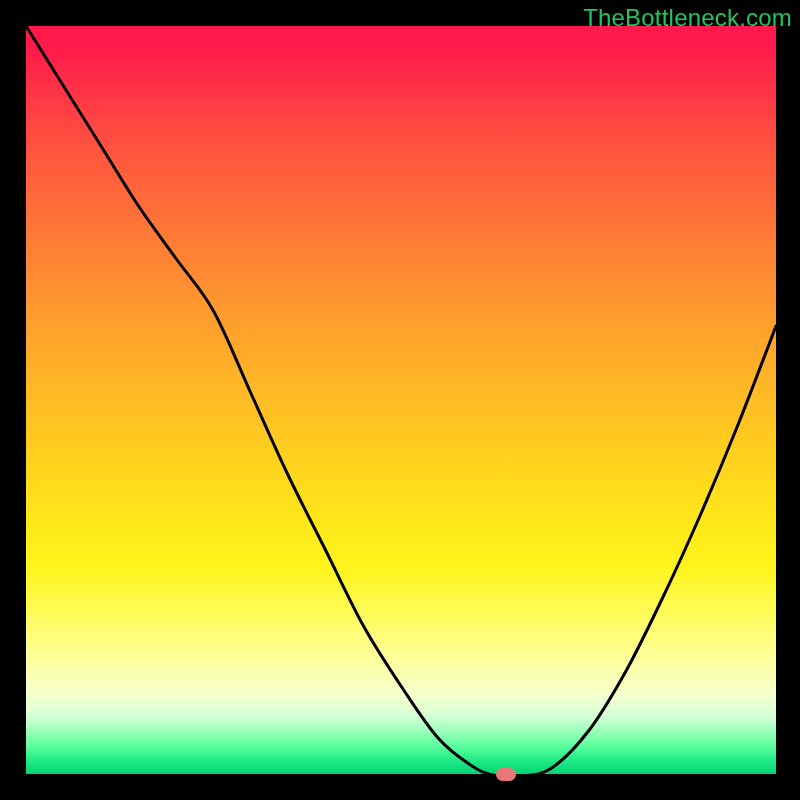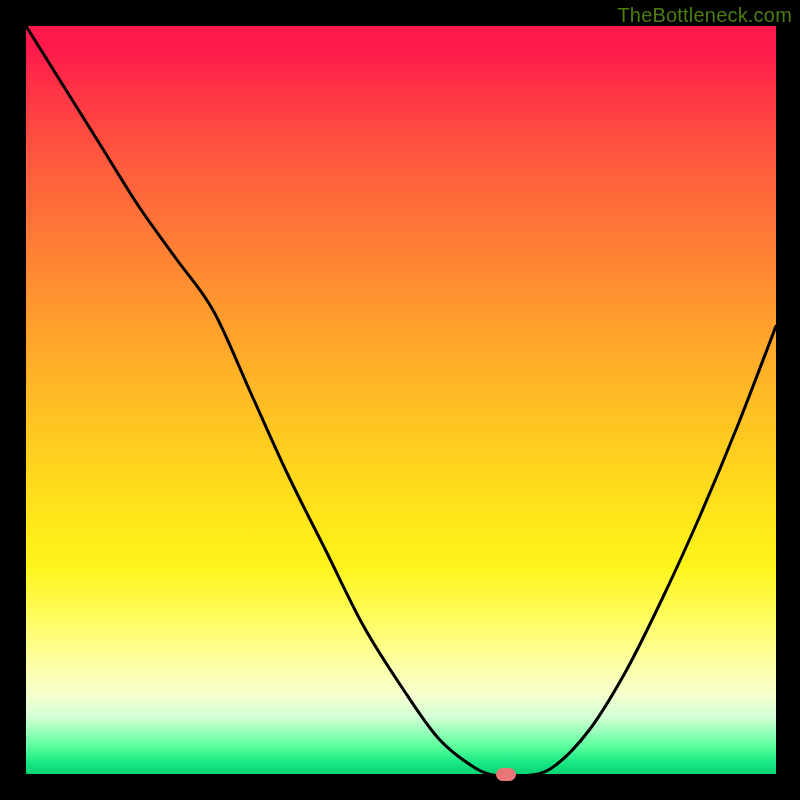--- a/index.html
+++ b/index.html
@@ -49,22 +49,22 @@
     left: 0;
     top: 0;
     width: 750px;
     height: 750px;
     pointer-events: none;
   }
   .caption {
     position: absolute;
     top: 4px;
     right: 8px;
-    color: #4d7c0f;
-    font-size: 20px;
+    color: #22c55e;
+    font-size: 24px;
     font-weight: 500;
     letter-spacing: 0.2px;
     text-align: center;
   }
   .marker {
     position: absolute;
     width: 20px;
     height: 13px;
     border-radius: 8px;
     background: #e97777;

